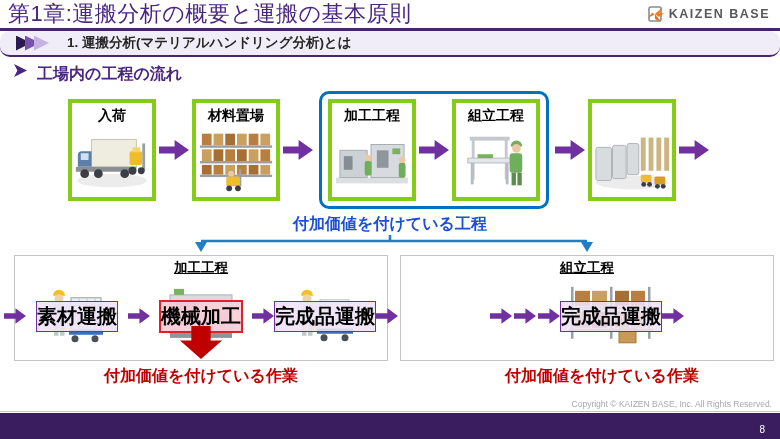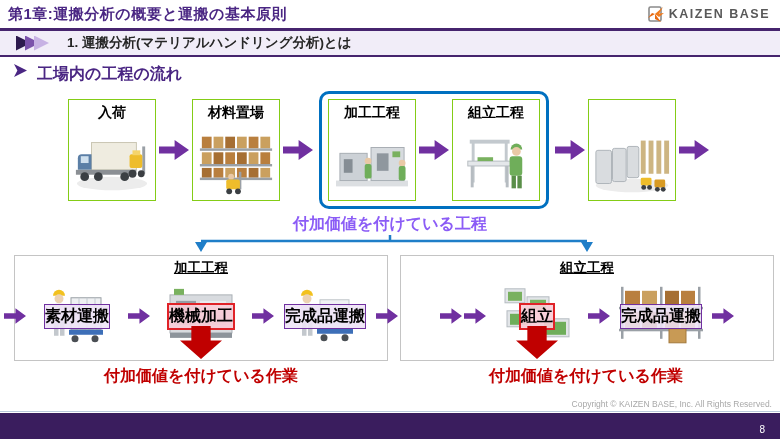--- a/index.html
+++ b/index.html
@@ -4,70 +4,70 @@
 <style>
   * { box-sizing: border-box; margin: 0; padding: 0; }
   html,body { width:780px; height:439px; }
   body {
     font-family: "Liberation Sans", "DejaVu Sans", sans-serif;
     background:#ffffff; position:relative; overflow:hidden;
   }
   
   .header { height:31px; display:flex; justify-content:space-between; align-items:center;
             padding:0 10px 0 8px; border-bottom:3px solid #46246E; }
-  .header-title { font-size:15px; font-weight:bold; color:#4A2683; letter-spacing:0.5px; }
+  .header-title { font-size:22px; font-weight:normal; color:#4A2683; letter-spacing:0.5px; }
   .logo { display:flex; align-items:center; gap:4px; }
   .logo-text { font-size:12.5px; font-weight:bold; color:#595959; letter-spacing:1.5px; }
   
   .subheader { height:26px; background:#F1EDF8; border-bottom:2px solid #46246E;
-               display:flex; align-items:center; padding-left:16px; gap:10px; }
+               display:flex; align-items:center; padding-left:16px; gap:10px;border-radius:10px; }
   .chevrons { display:flex; align-items:center; }
   .chev { width:15px; height:15px; clip-path:polygon(0 0,100% 50%,0 100%); margin-right:-6px; }
   .chev1{ background:#2D1A4E; } .chev2{ background:#7B52AB; } .chev3{ background:#C7B2E4; margin-right:0; }
   .subheader-label { font-size:13.5px; font-weight:bold; color:#262626; margin-left:8px; }
   
   .section-row { display:flex; align-items:flex-start; gap:10px; margin:7px 0 4px 14px; }
   .section-bullet { width:13px; height:13px; clip-path:polygon(0 0,100% 50%,0 100%,26% 50%); background:#4A2683; }
   .section-title { font-size:16px; font-weight:bold; color:#4A2683; }
   
   .flow-row { display:flex; align-items:center; justify-content:center; height:122px; }
-  .pbox { width:88px; height:102px; background:#fff; border:1px solid #84cc16;
+  .pbox { width:88px; height:102px; background:#fff; border:4px solid #84cc16;
           display:flex; flex-direction:column; padding-top:2px; flex:none; }
   .pbox-label { font-size:14px; font-weight:bold; color:#000; text-align:center; line-height:20px; }
   .pbox-img { flex:1; display:flex; align-items:flex-end; justify-content:center; overflow:hidden; }
   .h-arrow { width:30px; height:22px; background:#7030A0; flex:none; margin:0 3px;
              clip-path:polygon(0 34%,52% 34%,52% 5%,100% 50%,52% 95%,52% 66%,0 66%); }
   .blue-group { display:flex; align-items:center; border:3px solid #0070C0; border-radius:10px;
                 padding:5px 6px; margin:0 3px; background:transparent; }
   
-  .blue-caption { text-align:center; color:#8b5cf6; font-weight:bold; font-size:16px;
+  .blue-caption { text-align:center; color:#1d4ed8; font-weight:bold; font-size:16px;
                   margin-top:2px; height:22px; line-height:22px; }
   .bracket-wrap { height:20px; position:relative; }
   .bracket-wrap svg { position:absolute; left:0; top:0; }
   
   .panels-row { display:flex; justify-content:space-between; padding:0 14px; gap:12px; }
   .panel { width:374px; height:106px; border:1.5px solid #C4C4C4; background:#fff;
            position:relative; overflow:visible; flex:none; }
   .panel-title { text-align:center; font-size:13.5px; font-weight:bold; color:#000;
                  text-decoration:underline; margin-top:3px; }
   .panel-flow { display:flex; align-items:center; justify-content:center; margin-top:2px; }
   .step { position:relative; width:100px; height:74px; display:flex; align-items:center;
           justify-content:center; flex:none; }
   .step .illus { position:absolute; left:50%; top:50%; transform:translate(-50%,-52%); z-index:1; }
-  .tag { position:relative; z-index:2; font-size:16px; font-weight:bold; color:#000;
+  .tag { position:relative; z-index:2; font-size:20px; font-weight:bold; color:#000;
          padding:1px 0; white-space:nowrap; }
   .tag.transport { border:1.5px solid #7030A0; background:rgba(238,227,246,0.88); }
   .tag.value { border:2.5px solid #E02228; background:rgba(248,205,216,0.92); }
   .s-arrow { width:22px; height:17px; background:#7030A0; flex:none; margin:0 1px;
              clip-path:polygon(0 34%,52% 34%,52% 5%,100% 50%,52% 95%,52% 66%,0 66%); }
   .red-down-arrow { position:absolute; left:50%; transform:translateX(-50%); top:47px;
                     width:42px; height:33px; background:#C00000; z-index:3;
                     clip-path:polygon(27% 0,73% 0,73% 44%,100% 44%,50% 100%,0 44%,27% 44%); }
   
-  .red-captions { display:flex; justify-content:space-between; padding:0 14px; gap:11px; margin-top:5px; }
+  .red-captions { display:flex; justify-content:space-between; padding:0 14px; gap:27px; margin-top:5px; }
   .red-caption { width:374px; text-align:center; color:#C00000; font-weight:bold; font-size:16px; flex:none; }
   
   .copyright { position:absolute; right:8px; top:399px; font-size:8.5px; color:#A8A8A8; }
   .footer-sep { position:absolute; left:0; right:0; bottom:27px; height:1px; background:#B9C9DB; }
   .footer-bar { position:absolute; left:0; right:0; bottom:0; height:26px; background:#3A1D5E; }
   .page-number { position:absolute; right:15px; bottom:4px; color:#fff; font-size:10px; }
 </style>
 </head>
 <body>
 
@@ -302,34 +302,20 @@
       </div>
       <div class="s-arrow"></div>
     </div>
   </div>
 
   <div class="panel">
     <div class="panel-title">組立工程</div>
     <div class="panel-flow">
       <div class="s-arrow"></div>
       <div class="s-arrow"></div>
-      <div class="step">
-        <svg class="illus" width="76" height="60" viewBox="0 0 76 60">
-          <rect x="6" y="4" width="20" height="14" fill="#e2e5e8" stroke="#b6bcc1"></rect>
-            <rect x="9" y="7" width="14" height="9" fill="#79b15f"></rect>
-          <rect x="28" y="12" width="22" height="15" fill="#e2e5e8" stroke="#b6bcc1"></rect>
-            <rect x="31" y="15" width="16" height="10" fill="#79b15f"></rect>
-          <rect x="8" y="26" width="24" height="16" fill="#e2e5e8" stroke="#b6bcc1"></rect>
-            <rect x="11" y="29" width="18" height="11" fill="#6fae5a"></rect>
-          <rect x="42" y="34" width="28" height="18" fill="#e2e5e8" stroke="#b6bcc1"></rect>
-            <rect x="45" y="37" width="22" height="13" fill="#6fae5a"></rect>
-        </svg>
-        <span class="tag value">組立</span>
-        <div class="red-down-arrow"></div>
-      </div>
       <div class="s-arrow"></div>
       <div class="step">
         <svg class="illus" width="88" height="60" viewBox="0 0 88 60">
           <g fill="#9aa0a6">
             <rect x="4" y="2" width="2.5" height="52"></rect>
               <rect x="43" y="2" width="2.5" height="52"></rect>
               <rect x="81" y="2" width="2.5" height="52"></rect>
           </g>
           <rect x="2" y="22" width="84" height="2.5" fill="#9aa0a6"></rect>
           <rect x="2" y="44" width="84" height="2.5" fill="#9aa0a6"></rect>

